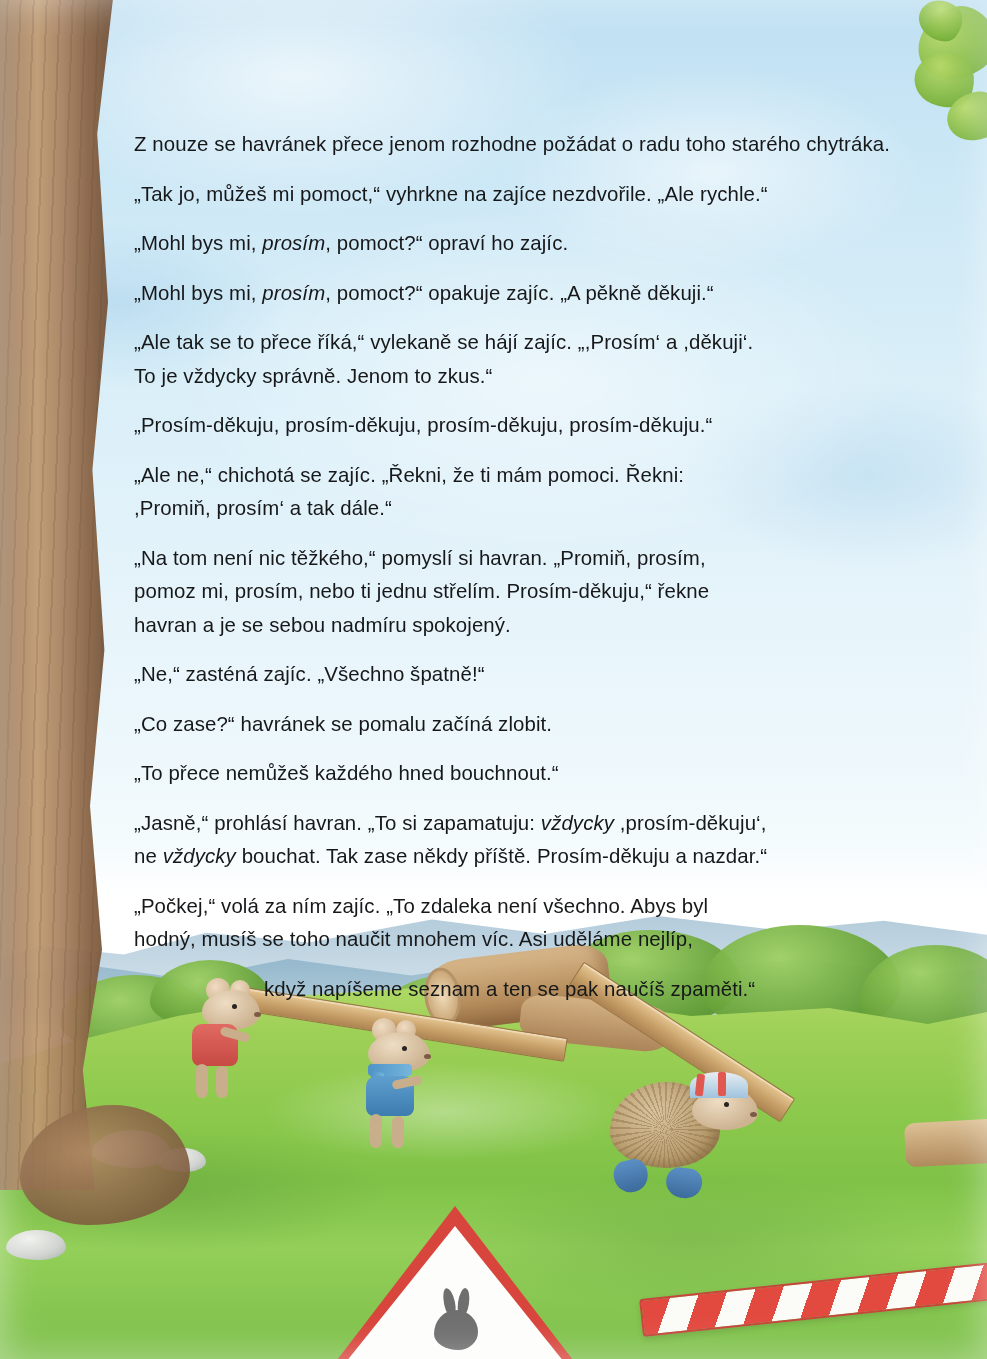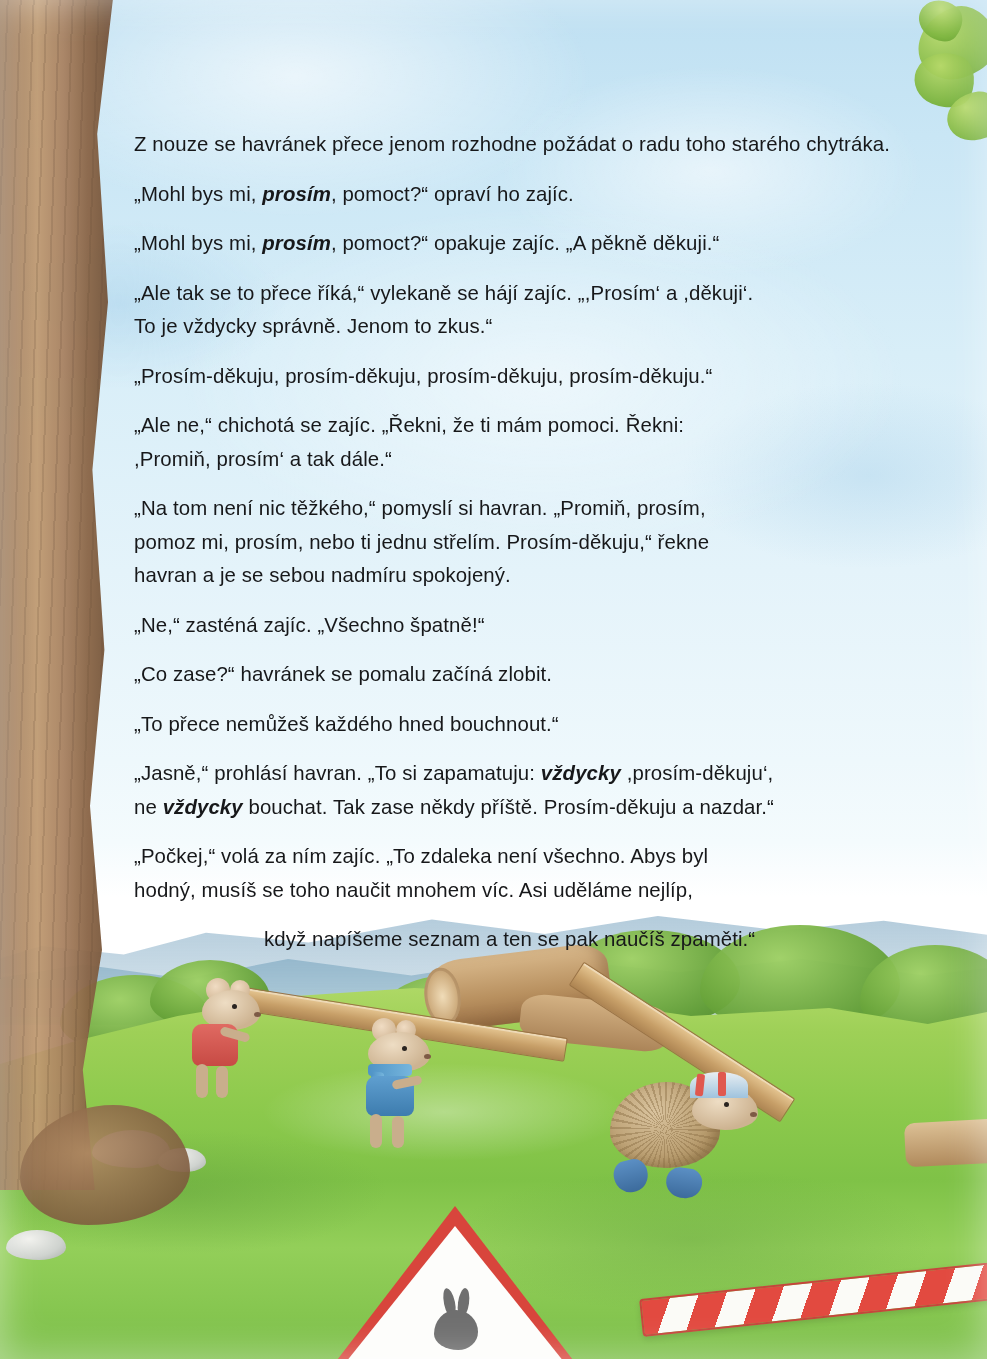--- a/index.html
+++ b/index.html
@@ -364,21 +364,21 @@
     font-size: 20.4px;
     line-height: 33.5px;
     letter-spacing: 0.1px;
     font-family: "Liberation Sans", sans-serif;
   }
   .text-block p {
     margin: 16px;
     white-space: pre-wrap;
   }
   .text-block p.deep-indent { text-indent: 130px; }
-  .text-block em { font-style: italic; font-weight: bold; }
+  .text-block em { font-style: italic; }
 </style>
 </head>
 <body>
 
 <div class="page">
 
   <div class="sky"></div>
   <div class="sky-wash"></div>
 
   <div class="hill-far"></div>
@@ -462,20 +462,21 @@
       <div class="bunny-ear-l"></div>
       <div class="bunny-ear-r"></div>
       <div class="bunny-body"></div>
     </div>
   </div>
 
   <div class="barrier"></div>
 
   <div class="text-block" id="story-text">
       <p>Z nouze se havránek přece jenom rozhodne požádat o radu toho starého chytráka.</p>
+      <p>„Tak jo, můžeš mi pomoct,“ vyhrkne na zajíce nezdvořile. „Ale rychle.“</p>
       <p><span>„Mohl bys mi, </span><em>prosím</em><span>, pomoct?“ opraví ho zajíc.</span></p>
       <p><span>„Mohl bys mi, </span><em>prosím</em><span>, pomoct?“ opakuje zajíc. „A pěkně děkuji.“</span></p>
       <p>„Ale tak se to přece říká,“ vylekaně se hájí zajíc. „,Prosím‘ a ,děkuji‘.
 To je vždycky správně. Jenom to zkus.“</p>
       <p>„Prosím-děkuju, prosím-děkuju, prosím-děkuju, prosím-děkuju.“</p>
       <p>„Ale ne,“ chichotá se zajíc. „Řekni, že ti mám pomoci. Řekni:
 ,Promiň, prosím‘ a tak dále.“</p>
       <p>„Na tom není nic těžkého,“ pomyslí si havran. „Promiň, prosím,
 pomoz mi, prosím, nebo ti jednu střelím. Prosím-děkuju,“ řekne
 havran a je se sebou nadmíru spokojený.</p>

